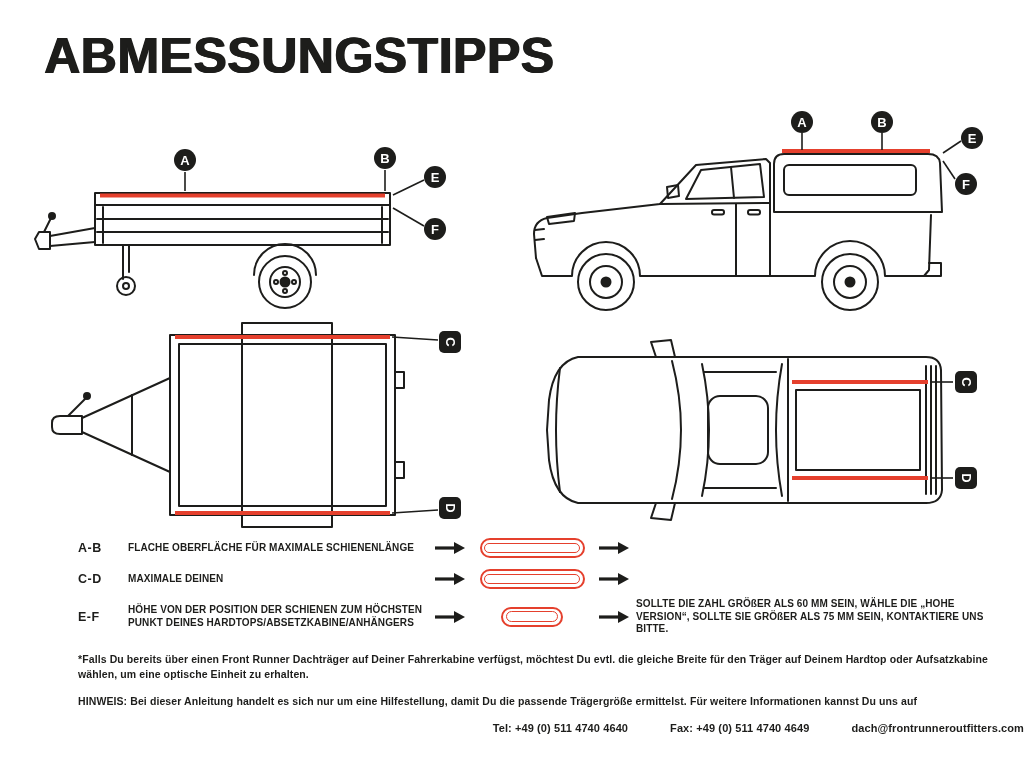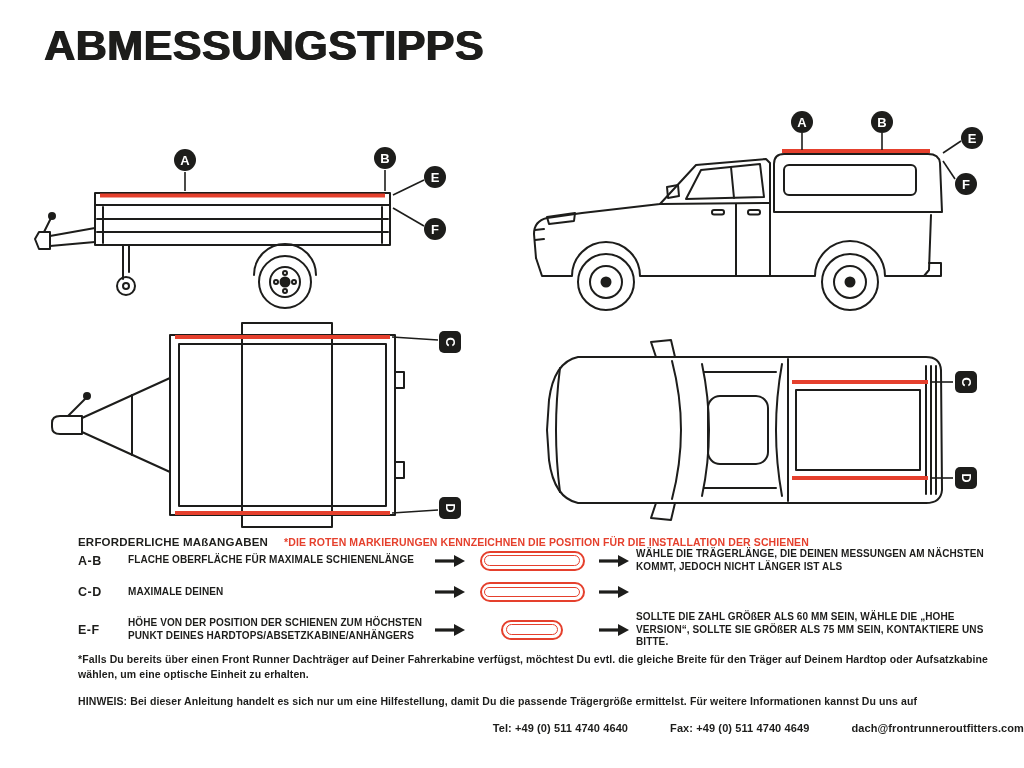--- a/index.html
+++ b/index.html
@@ -6,21 +6,21 @@
     --ink:#1d1d1b;
     --red:#e5402d;
   }
   *{box-sizing:border-box;margin:0;padding:0;}
   html,body{background:#ffffff;}
   .page{
     position:relative;width:1024px;height:768px;background:#ffffff;
     font-family:"Liberation Sans",sans-serif;color:var(--ink);overflow:hidden;
   }
   .title{
-    position:absolute;left:44px;top:24px;font-size:43px;line-height:1;
+    position:absolute;left:44px;top:31px;font-size:50px;line-height:1;
     font-weight:700;letter-spacing:.5px;
     text-shadow:1px 0 0 currentColor, -0.5px 0 0 currentColor;
   }
   .subtitle{
     position:absolute;left:546px;top:47px;font-size:16px;line-height:1.28;
     font-weight:700;letter-spacing:.2px;text-shadow:.4px 0 0 currentColor;
   }
   .fig{position:absolute;}
   .fig svg{display:block;width:100%;height:100%;}
   svg text{
@@ -266,45 +266,40 @@
       <g>
         <rect x="425" y="137" width="22" height="22" rx="5" fill="#1d1d1b"></rect>
         <g transform="rotate(90 436 148)">
             <text x="436" y="152.5">D</text>
           </g>
       </g>
     </svg>
   </div>
 
   <div class="legend">
-    <div class="legend-head">
-      <span class="legend-title">ERFORDERLICHE MAßANGABEN</span>
-      <span class="legend-note">*DIE ROTEN MARKIERUNGEN KENNZEICHNEN DIE POSITION FÜR DIE INSTALLATION DER SCHIENEN</span>
-    </div>
     <div class="legend-rows">
 
       <div class="lrow">
         <span class="lab">A-B</span>
         <span class="desc">FLACHE OBERFLÄCHE FÜR MAXIMALE SCHIENENLÄNGE</span>
         <span class="arrow-cell">
           <svg width="30" height="14" viewBox="0 0 30 14">
               <line x1="0" y1="7" x2="19" y2="7" stroke="#1d1d1b" stroke-width="3.2"></line>
               <polygon points="19,1 30,7 19,13" fill="#1d1d1b"></polygon>
             </svg>
         </span>
         <span class="pill-cell">
             <span class="pill" style="width:105px;"></span>
           </span>
         <span class="arrow-cell">
           <svg width="30" height="14" viewBox="0 0 30 14">
               <line x1="0" y1="7" x2="19" y2="7" stroke="#1d1d1b" stroke-width="3.2"></line>
               <polygon points="19,1 30,7 19,13" fill="#1d1d1b"></polygon>
             </svg>
         </span>
-        <span class="res">WÄHLE DIE TRÄGERLÄNGE, DIE DEINEN MESSUNGEN AM NÄCHSTEN KOMMT, JEDOCH NICHT LÄNGER IST ALS</span>
       </div>
 
       <div class="lrow">
         <span class="lab">C-D</span>
         <span class="desc">MAXIMALE DEINEN</span>
         <span class="arrow-cell">
           <svg width="30" height="14" viewBox="0 0 30 14">
               <line x1="0" y1="7" x2="19" y2="7" stroke="#1d1d1b" stroke-width="3.2"></line>
               <polygon points="19,1 30,7 19,13" fill="#1d1d1b"></polygon>
             </svg>

